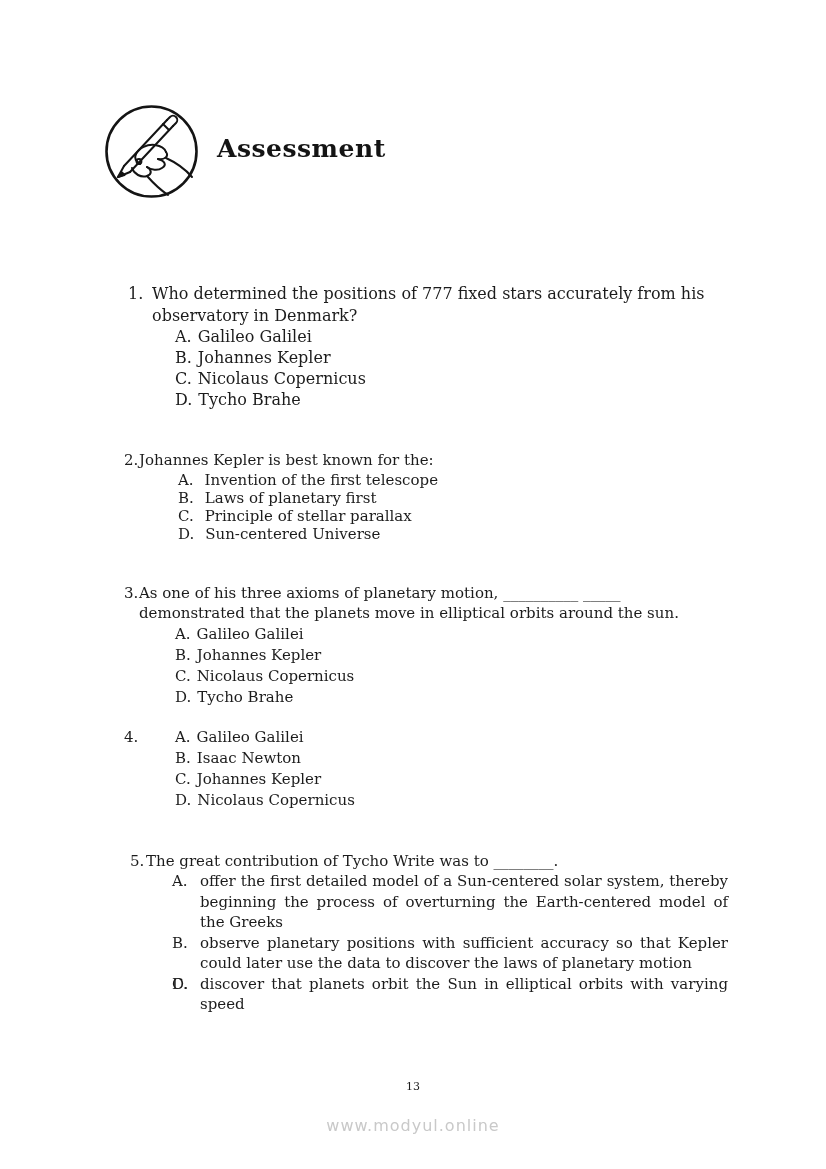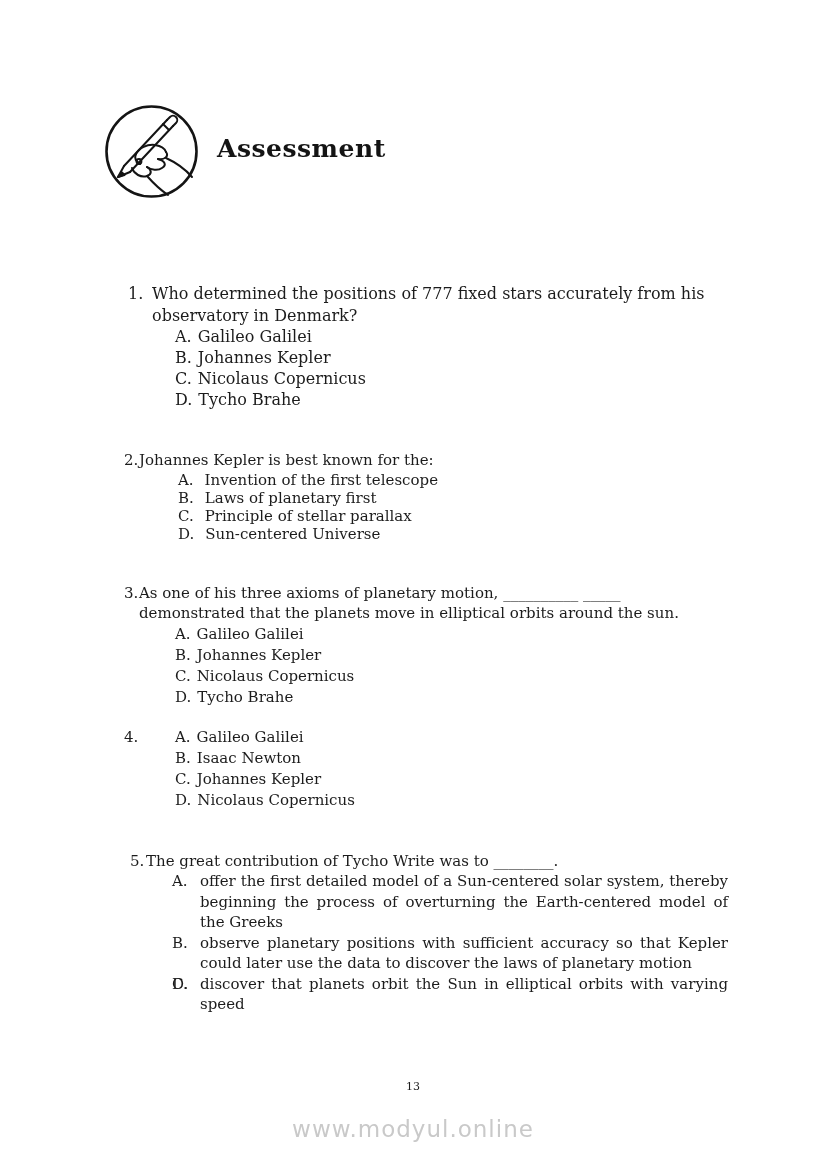--- a/index.html
+++ b/index.html
@@ -95,21 +95,21 @@
     width: 100%;
     text-align: center;
     font-size: 11px;
   }
   .watermark {
     position: absolute;
     top: 1116px;
     left: 0;
     width: 100%;
     text-align: center;
-    font-size: 23px;
+    font-size: 16px;
     letter-spacing: 1px;
     color: #c9c9c9;
     font-family: "DejaVu Sans", sans-serif;
   }
 </style>
 </head>
 <body>
 
 <div class="page">
 

